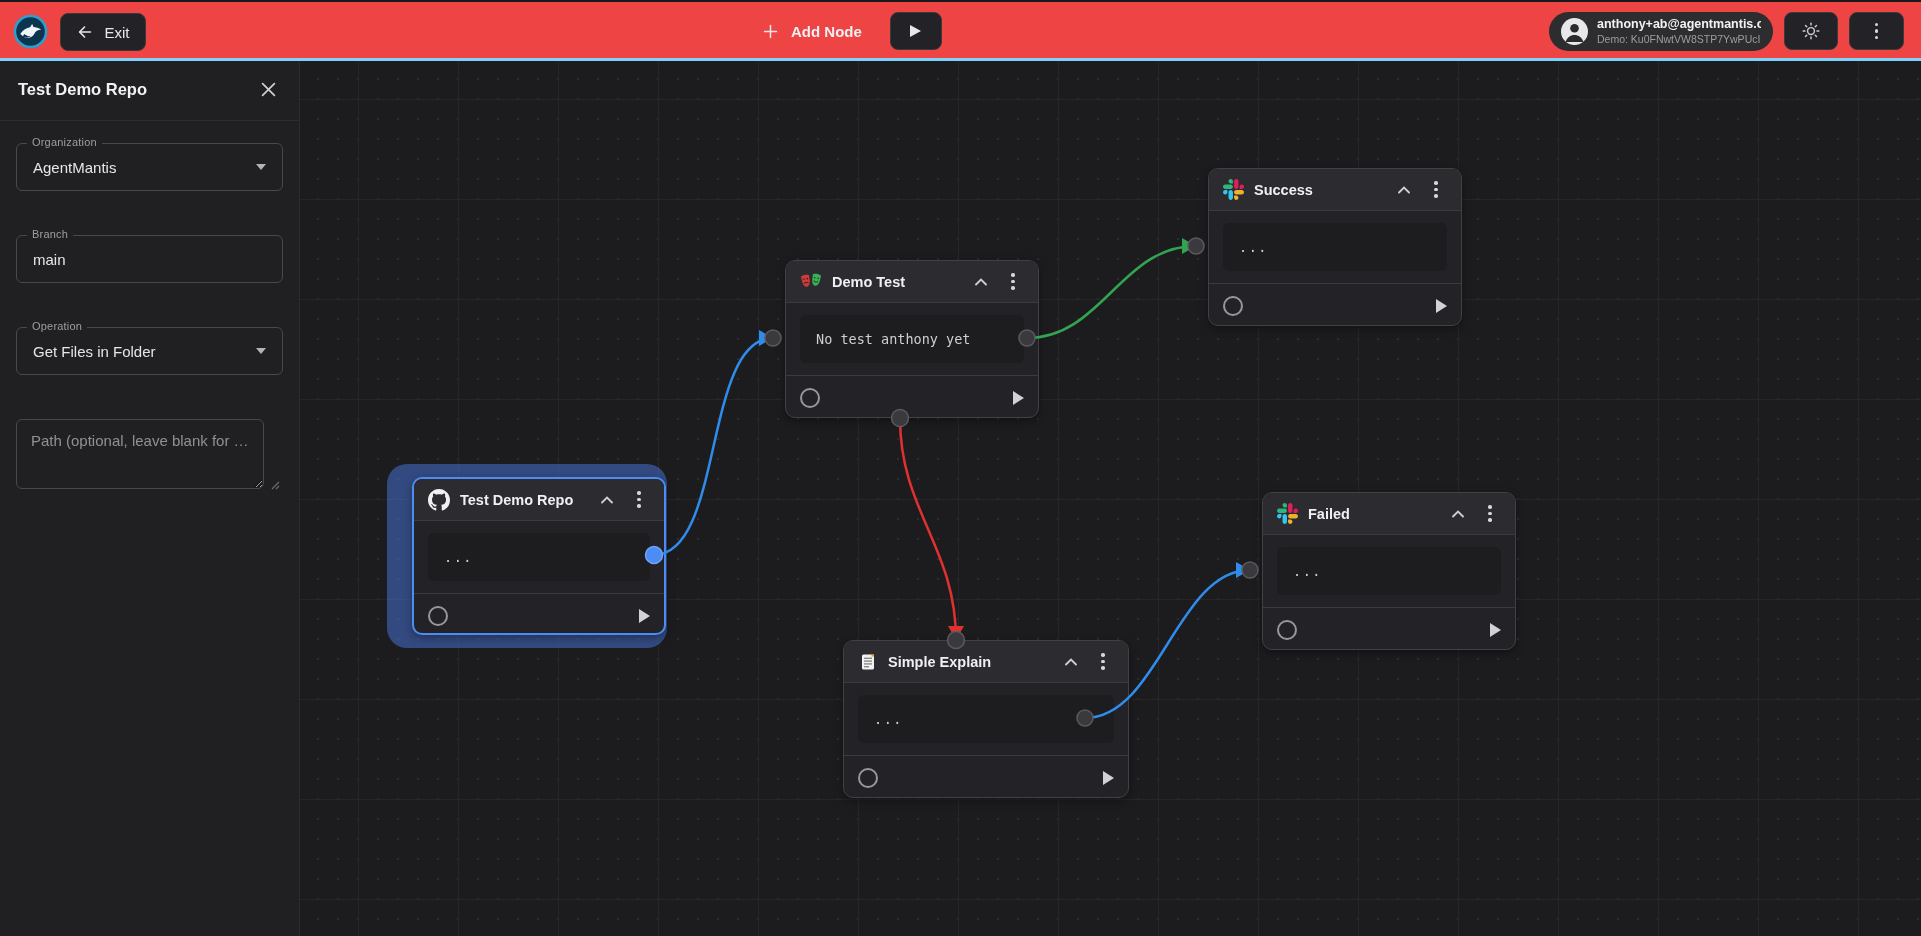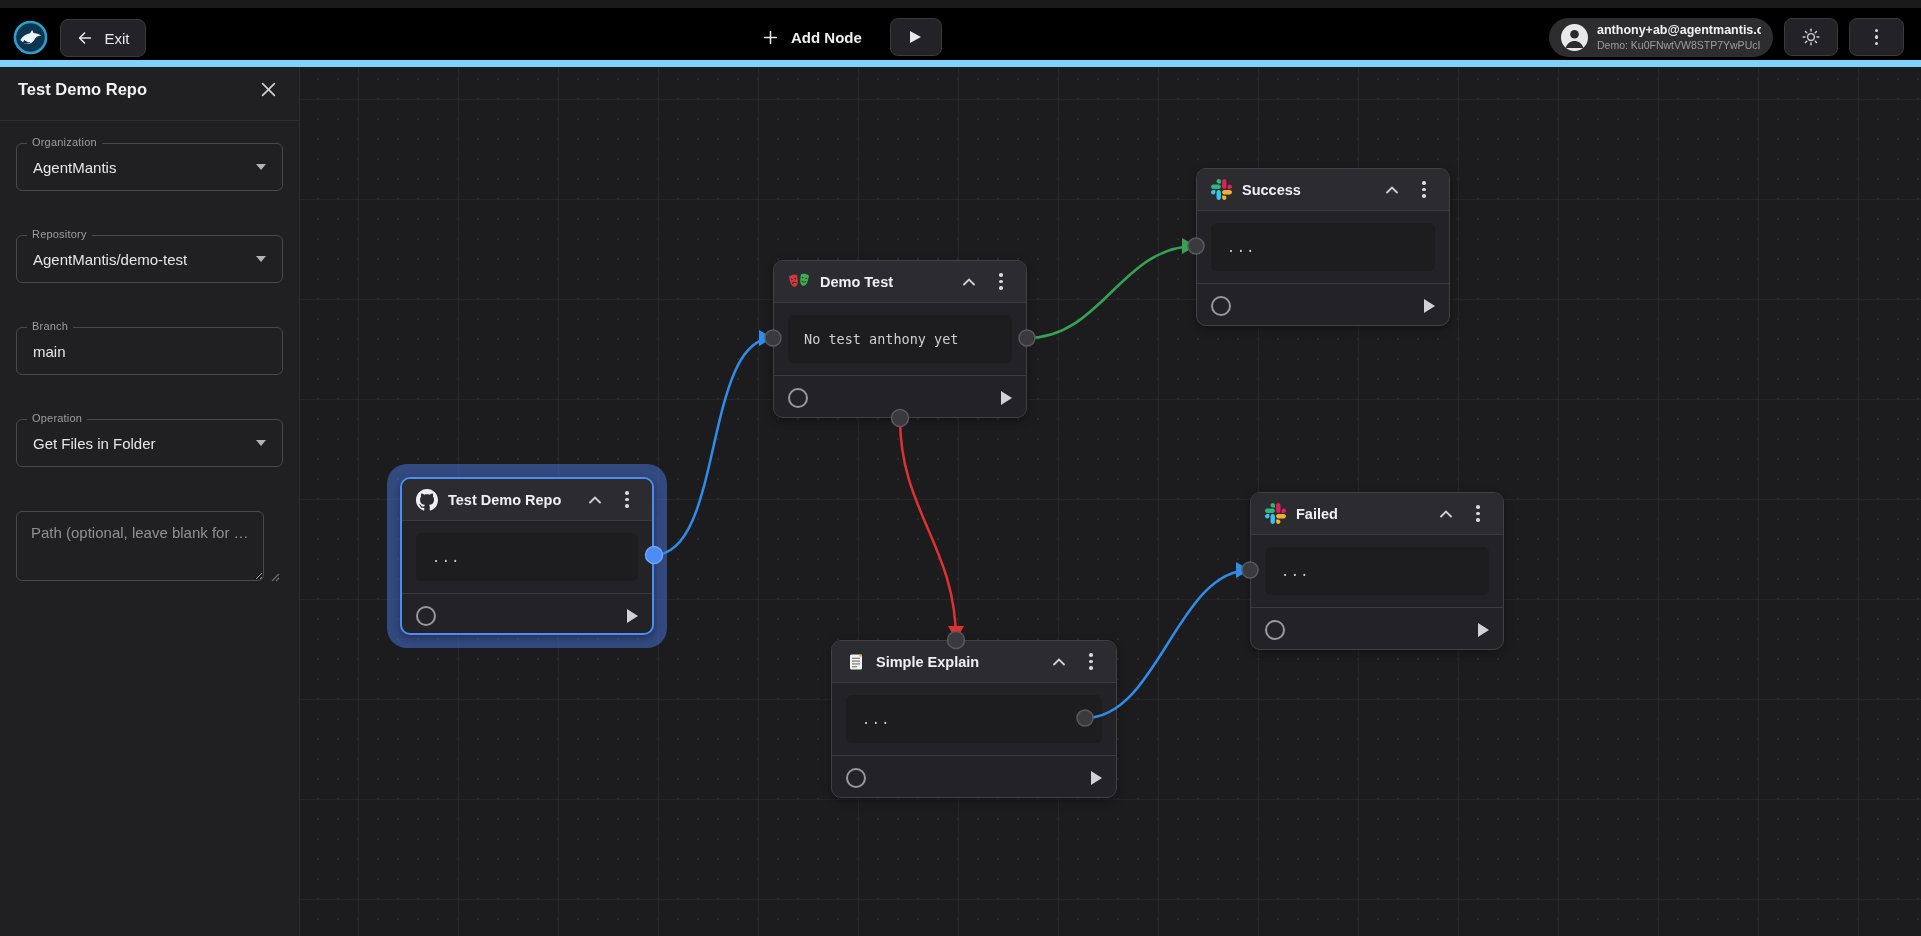--- a/index.html
+++ b/index.html
@@ -1,22 +1,22 @@
 <!DOCTYPE html>
 <html><head>
 <meta charset="utf-8">
 <style>
   * { margin:0; padding:0; box-sizing:border-box; }
   html,body { width:1921px; height:936px; background:#151517; overflow:hidden;
               font-family:"Liberation Sans", sans-serif; }
   .app { position:relative; width:1921px; height:936px; background:#1a1a1c; }
 
   
-  .topbar { position:absolute; top:8px; left:0; width:100%; height:59px;
-            background:#000000; border-bottom:7px solid #7dd3fc; z-index:30; }
+  .topbar { position:absolute; top:2px; left:0; width:100%; height:59px;
+            background:#ef4444; border-bottom:3px solid #7dd3fc; z-index:30; }
   .logo { position:absolute; left:13px; top:12px; width:35px; height:35px; }
   .btn { display:flex; align-items:center; justify-content:center;
          background:#232327; border:1px solid #3a3a3e; border-radius:8px;
          color:#e8e8ea; cursor:pointer; }
   .exit-btn { position:absolute; left:60px; top:11px; height:38px; width:86px; gap:10px;
               font-size:15px; }
   .center-group { position:absolute; left:762px; top:10px; height:38px;
                   display:flex; align-items:center; }
   .add-node-btn { display:flex; align-items:center; gap:12px; background:none; border:none;
                   color:#f0f0f2; font-size:15px; font-weight:700; cursor:pointer; }
@@ -66,21 +66,21 @@
             background-image:
               linear-gradient(#25252a 1px, transparent 1px),
               linear-gradient(90deg, #25252a 1px, transparent 1px),
               radial-gradient(circle, #2c2c31 1.3px, transparent 1.5px);
             background-size:100px 100px, 100px 100px, 20px 20px;
             background-position:58px 40px, 58px 40px, 8px 10px; }
 
   
   .node { position:absolute; width:254px; height:158px; background:#232327;
           border:1px solid #404045; border-radius:10px;
-          box-shadow:0 3px 8px rgba(0,0,0,.35); }
+          box-shadow:0 3px 8px rgba(0,0,0,.35);margin-left:12px; }
   .node-header { height:42px; background:#2c2c30; border-bottom:1px solid #3a3a3f;
                  border-radius:9px 9px 0 0; display:flex; align-items:center;
                  padding:0 14px; gap:10px; cursor:grab; }
   .node-title { font-size:14.5px; font-weight:700; color:#f0f0f2; flex:1;
                 white-space:nowrap; }
   .hdr-btn { display:flex; align-items:center; justify-content:center;
              width:22px; height:22px; cursor:pointer; }
   .node-body { padding:12px 14px; }
   .inset { height:48px; background:#1d1d20; border-radius:6px; display:flex;
            align-items:center; padding:0 16px; color:#cfcfd2;
@@ -183,25 +183,20 @@
       </span>
     </div>
 
     <div class="sb-fields">
       <div class="field">
         <span class="flabel">Organization</span>
         <span class="fvalue">AgentMantis</span>
         <span class="chev-down"></span>
       </div>
 
-      <div class="field">
-        <span class="flabel">Repository</span>
-        <span class="fvalue">AgentMantis/demo-test</span>
-        <span class="chev-down"></span>
-      </div>
 
       <div class="field">
         <span class="flabel">Branch</span>
         <span class="fvalue">main</span>
       </div>
 
       <div class="field">
         <span class="flabel">Operation</span>
         <span class="fvalue">Get Files in Folder</span>
         <span class="chev-down"></span>

